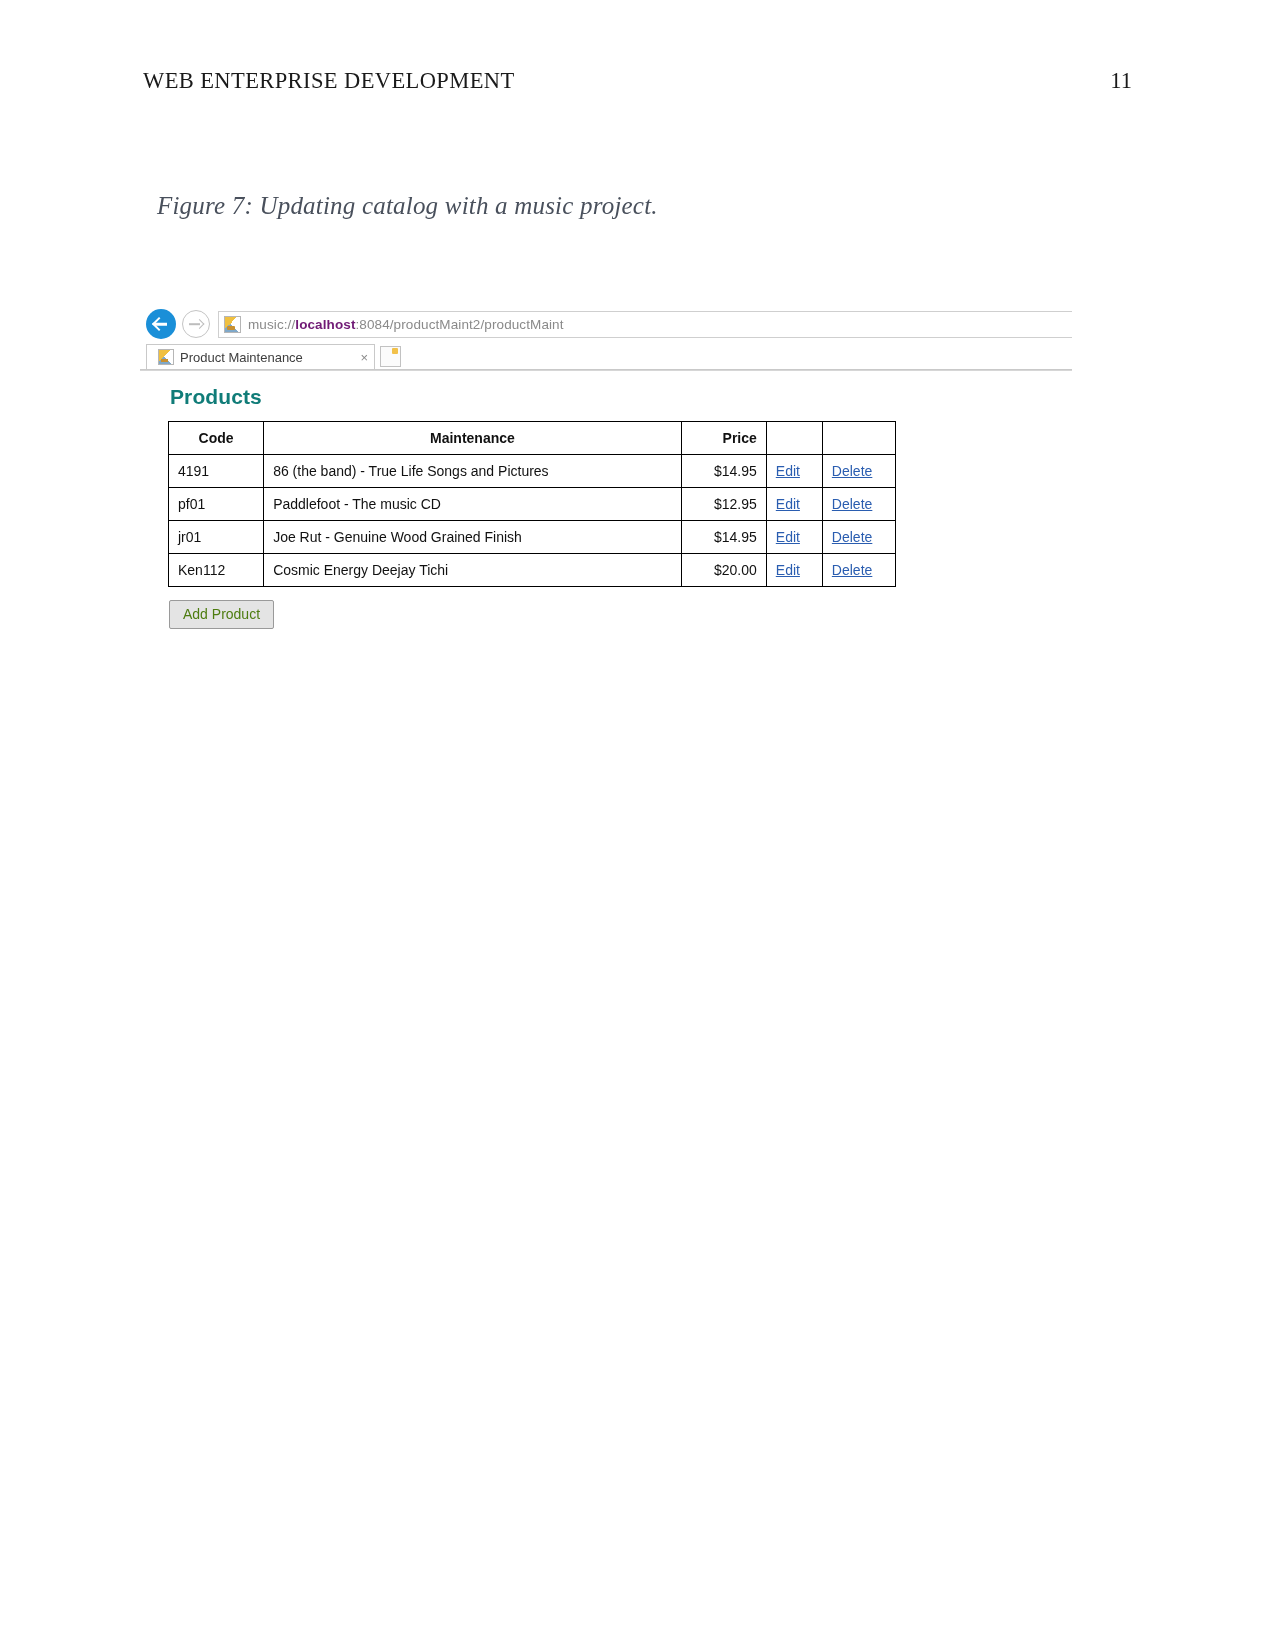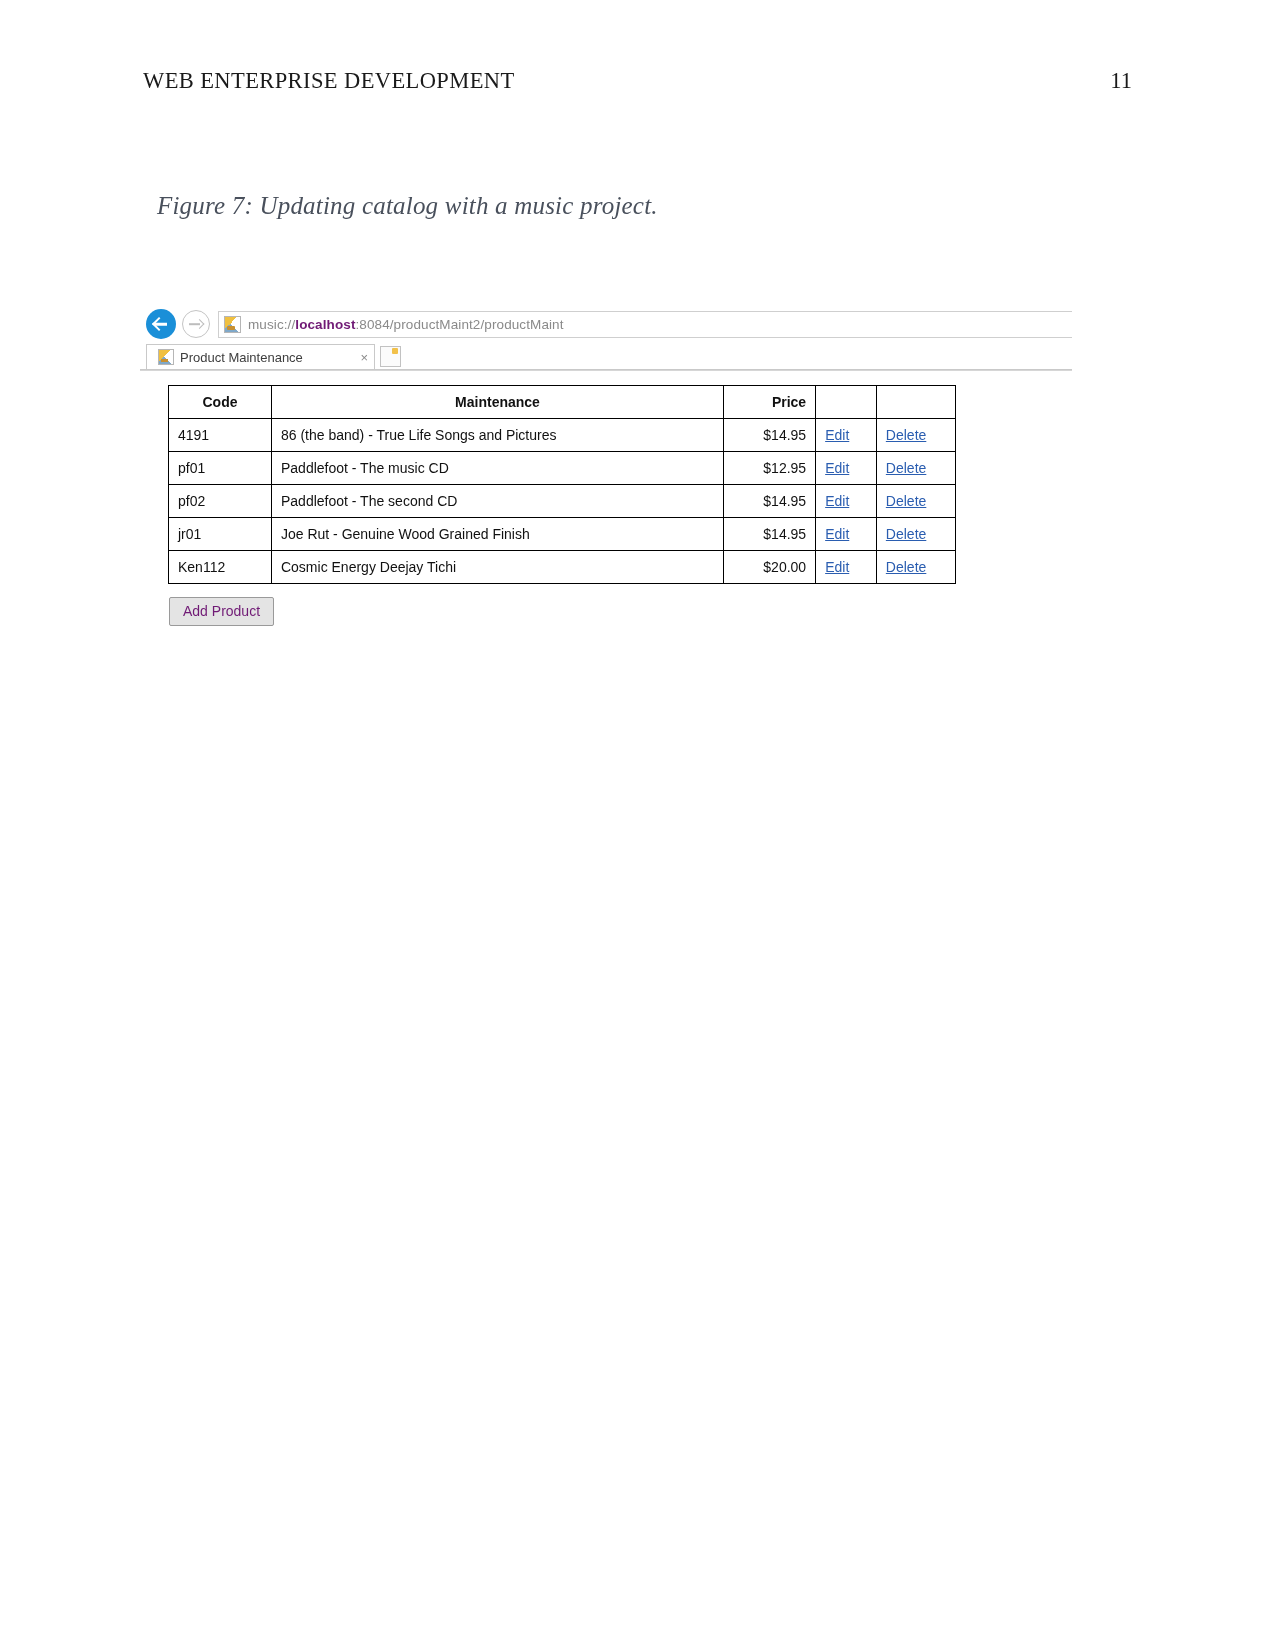--- a/index.html
+++ b/index.html
@@ -263,21 +263,21 @@
     font-size: 21px;
     font-weight: bold;
     color: #107c78;
     margin: 0 0 12px 2px;
     letter-spacing: 0.1px;
   }
 
   table.products {
     border-collapse: collapse;
     table-layout: fixed;
-    width: 788px;
+    width: 728px;
     background: #ffffff;
   }
   table.products th,
   table.products td {
     border: 1px solid #000000;
     font-family: "Liberation Sans", sans-serif;
     font-size: 14px;
     color: #111111;
     padding: 7px 9px;
     height: 18px;
@@ -301,21 +301,21 @@
     font-size: 14px;
     font-family: "Liberation Sans", sans-serif;
     cursor: pointer;
   }
 
   .add-product-btn {
     margin-top: 13px;
     margin-left: 1px;
     font-family: "Liberation Sans", sans-serif;
     font-size: 14px;
-    color: #701a75;
+    color: #4d7c0f;
     background: #e4e4e4;
     border: 1px solid #9a9a9a;
     border-radius: 2px;
     padding: 5px 13px 6px 13px;
     cursor: pointer;
   }
 </style>
 </head>
 <body>
 
@@ -344,20 +344,21 @@
         <span class="tab-favicon"></span>
         <span class="tab-title">Product Maintenance</span>
         <span class="tab-close">×</span>
       </div>
       <div class="tab-new"></div>
     </div>
   </div>
 
   <div class="page-body">
 
+    <h1 class="products-heading">Products</h1>
 
     <table class="products">
       <colgroup>
         <col class="c-code">
           <col class="c-desc">
           <col class="c-price">
         <col class="c-edit">
           <col class="c-delete">
       </colgroup>
       <thead>
@@ -378,27 +379,20 @@
           <td class="td-link"><a>Delete</a></td>
         </tr>
         <tr>
           <td>pf01</td>
           <td>Paddlefoot - The music CD</td>
           <td class="td-price">$12.95</td>
           <td class="td-link"><a>Edit</a></td>
           <td class="td-link"><a>Delete</a></td>
         </tr>
         <tr>
-          <td>pf02</td>
-          <td>Paddlefoot - The second CD</td>
-          <td class="td-price">$14.95</td>
-          <td class="td-link"><a>Edit</a></td>
-          <td class="td-link"><a>Delete</a></td>
-        </tr>
-        <tr>
           <td>jr01</td>
           <td>Joe Rut - Genuine Wood Grained Finish</td>
           <td class="td-price">$14.95</td>
           <td class="td-link"><a>Edit</a></td>
           <td class="td-link"><a>Delete</a></td>
         </tr>
         <tr>
           <td>Ken112</td>
           <td>Cosmic Energy Deejay Tichi</td>
           <td class="td-price">$20.00</td>

